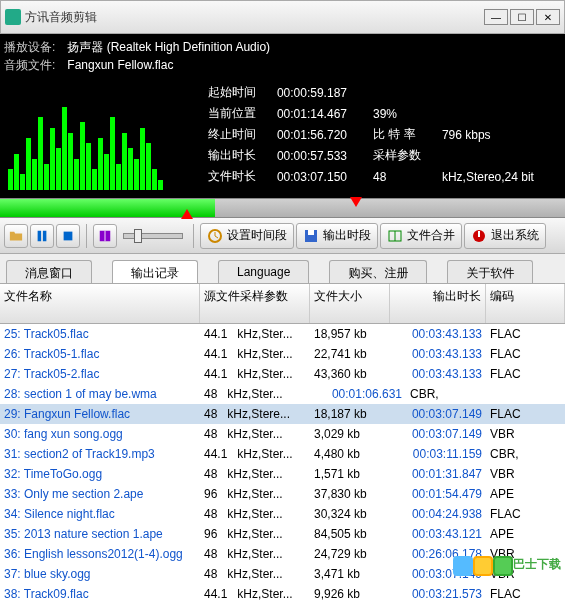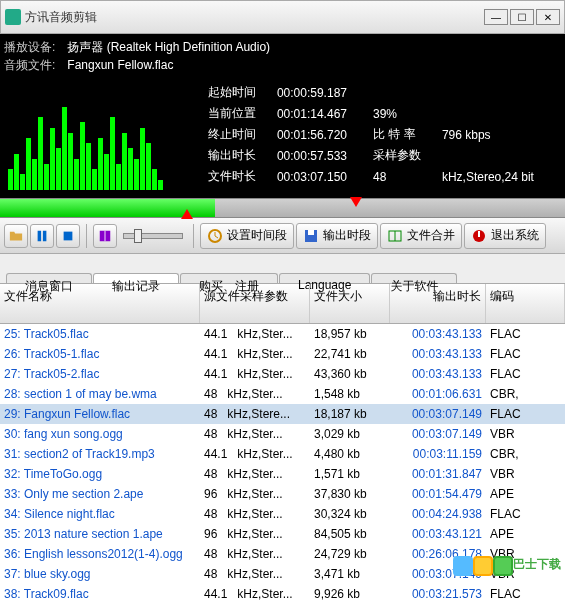--- a/index.html
+++ b/index.html
@@ -25,21 +25,21 @@
 .marker.up{border-bottom:10px solid red;bottom:-2px;top:auto}
 .marker.down{border-top:10px solid red}
 .toolbar{height:36px;background:linear-gradient(#f8f8f8,#d8d8d8);display:flex;align-items:center;padding:0 4px;gap:2px;border-bottom:1px solid #aaa}
 .tbtn{width:24px;height:24px;border:1px solid #aaa;background:linear-gradient(#fff,#ddd);border-radius:3px;display:flex;align-items:center;justify-content:center;cursor:pointer}
 .tbtn svg{width:14px;height:14px}
 .slider{width:60px;height:6px;background:#ccc;border:1px solid #888;margin:0 4px;position:relative}
 .slider .thumb{position:absolute;width:8px;height:14px;background:#eee;border:1px solid #666;top:-5px;left:10px}
 .sep{width:1px;height:24px;background:#aaa;margin:0 4px}
 .lbtn{height:26px;border:1px solid #aaa;background:linear-gradient(#fff,#ddd);border-radius:3px;display:flex;align-items:center;padding:0 6px;gap:4px;cursor:pointer}
 .lbtn .ico{width:16px;height:16px}
-.tabbar{height:30px;display:flex;background:#eee;padding:19px 6px 0;gap:1px;border-bottom:1px solid #aaa}
+.tabbar{height:30px;display:flex;background:#eee;padding:6px 6px 0;gap:20px;border-bottom:1px solid #aaa}
 .tab{padding:4px 18px;border:1px solid #aaa;border-bottom:none;background:#e8e8e8;cursor:pointer;border-radius:3px 3px 0 0}
 .tab.active{background:#fff;font-weight:normal}
 .listhdr{height:40px;display:flex;background:linear-gradient(#fff,#e0e0e0);border-bottom:1px solid #aaa}
 .listhdr>div{padding:4px;border-right:1px solid #ccc;color:#000}
 .col-name{width:200px}
 .col-samp{width:110px}
 .col-size{width:80px;}
 .col-dur{width:96px;text-align:right}
 .col-enc{flex:1}
 .listbody{height:290px;overflow-y:scroll;background:#fff}
@@ -203,22 +203,22 @@
           <circle cx="8" cy="8" r="6" fill="#c00"></circle>
           <rect x="7" y="3" width="2" height="6" fill="#fff"></rect>
         </svg></span>
     <span>退出系统</span>
   </div>
 </div>
 
 <div class="tabbar">
   <div class="tab">消息窗口</div>
   <div class="tab active">输出记录</div>
+  <div class="tab">Language</div>
   <div class="tab">购买、注册</div>
-  <div class="tab">Language</div>
   <div class="tab">关于软件</div>
 </div>
 
 <div class="listhdr">
   <div class="col-name">文件名称</div>
   <div class="col-samp">源文件采样参数</div>
   <div class="col-size">文件大小</div>
   <div class="col-dur">输出时长</div>
   <div class="col-enc">编码</div>
 </div>
@@ -241,21 +241,20 @@
     <div class="row">
       <div class="col-name">27: Track05-2.flac</div>
       <div class="col-samp">44.1&nbsp;&nbsp;&nbsp;kHz,Ster...</div>
       <div class="col-size">43,360 kb</div>
       <div class="col-dur">00:03:43.133</div>
       <div class="col-enc">FLAC</div>
     </div>
     <div class="row">
       <div class="col-name">28: section 1 of may be.wma</div>
       <div class="col-samp">48&nbsp;&nbsp;&nbsp;kHz,Ster...</div>
-      <div class="col-size">1,548 kb</div>
       <div class="col-dur">00:01:06.631</div>
       <div class="col-enc">CBR,</div>
     </div>
     <div class="row sel">
       <div class="col-name">29: Fangxun Fellow.flac</div>
       <div class="col-samp">48&nbsp;&nbsp;&nbsp;kHz,Stere...</div>
       <div class="col-size">18,187 kb</div>
       <div class="col-dur">00:03:07.149</div>
       <div class="col-enc">FLAC</div>
     </div>

